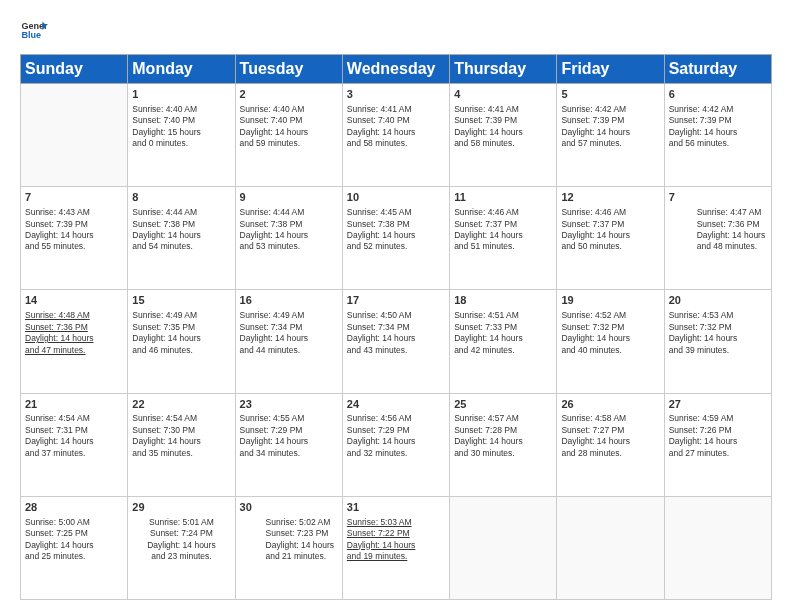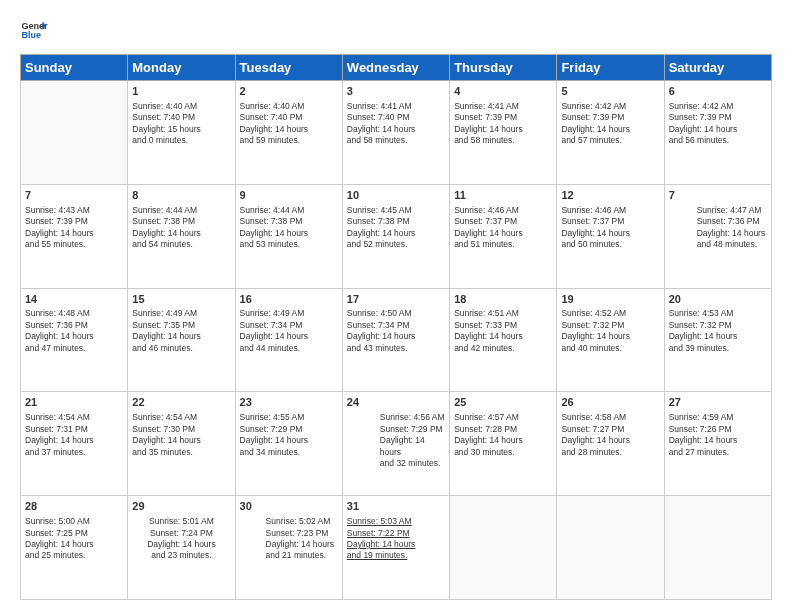--- a/index.html
+++ b/index.html
@@ -47,21 +47,21 @@
       margin-top: 2px;
     }
     .calendar-table {
       width: 100%;
       border-collapse: collapse;
       flex: 1;
     }
     .calendar-table thead tr th {
       background-color: #1565c0;
       color: #fff;
-      font-size: 13px;
+      font-size: 16px;
       font-weight: bold;
       padding: 5px 4px;
       text-align: left;
       border: 1px solid #aaa;
       margin-left: 22px;
     }
     .calendar-table tbody tr td {
       vertical-align: top;
       border: 1px solid #ccc;
       padding: 3px 4px;
@@ -207,21 +207,21 @@
             <span class="day-number">7</span>
             <div class="day-info" style="white-space: pre-line; margin-left: 28px;">Sunrise: 4:47 AM
 Sunset: 7:36 PM
 Daylight: 14 hours
 and 48 minutes.</div>
           </td>
         </tr>
         <tr>
           <td>
             <span class="day-number">14</span>
-            <div class="day-info" style="white-space: pre-line;">Sunrise: 4:48 AM
+            <div class="day-info" style="white-space: pre-line; text-decoration: underline;">Sunrise: 4:48 AM
 Sunset: 7:36 PM
 Daylight: 14 hours
 and 47 minutes.</div>
           </td>
           <td>
             <span class="day-number">15</span>
             <div class="day-info" style="white-space: pre-line;">Sunrise: 4:49 AM
 Sunset: 7:35 PM
 Daylight: 14 hours
 and 46 minutes.</div>
@@ -279,21 +279,21 @@
           </td>
           <td>
             <span class="day-number">23</span>
             <div class="day-info" style="white-space: pre-line;">Sunrise: 4:55 AM
 Sunset: 7:29 PM
 Daylight: 14 hours
 and 34 minutes.</div>
           </td>
           <td>
             <span class="day-number">24</span>
-            <div class="day-info" style="white-space: pre-line; margin-left: 33px;">Sunrise: 4:56 AM
+            <div class="day-info" style="white-space: pre-line;">Sunrise: 4:56 AM
 Sunset: 7:29 PM
 Daylight: 14 hours
 and 32 minutes.</div>
           </td>
           <td>
             <span class="day-number">25</span>
             <div class="day-info" style="white-space: pre-line;">Sunrise: 4:57 AM
 Sunset: 7:28 PM
 Daylight: 14 hours
 and 30 minutes.</div>

